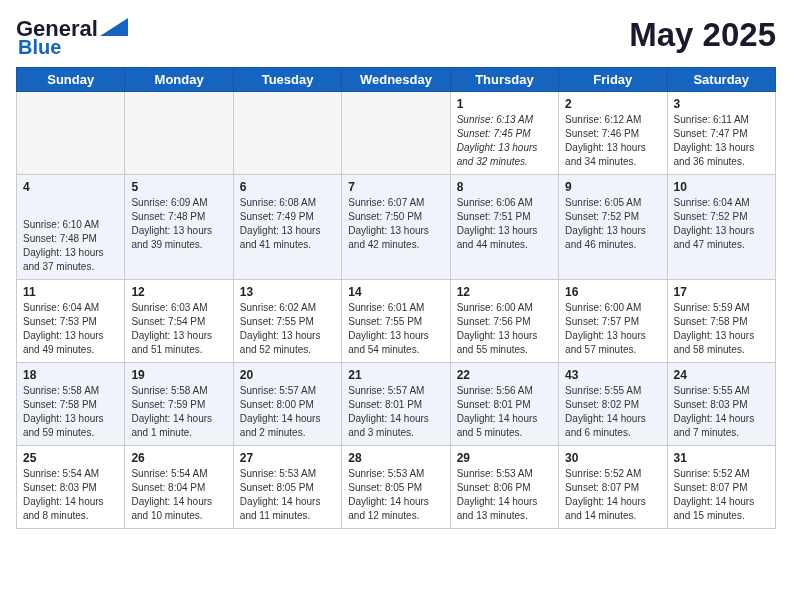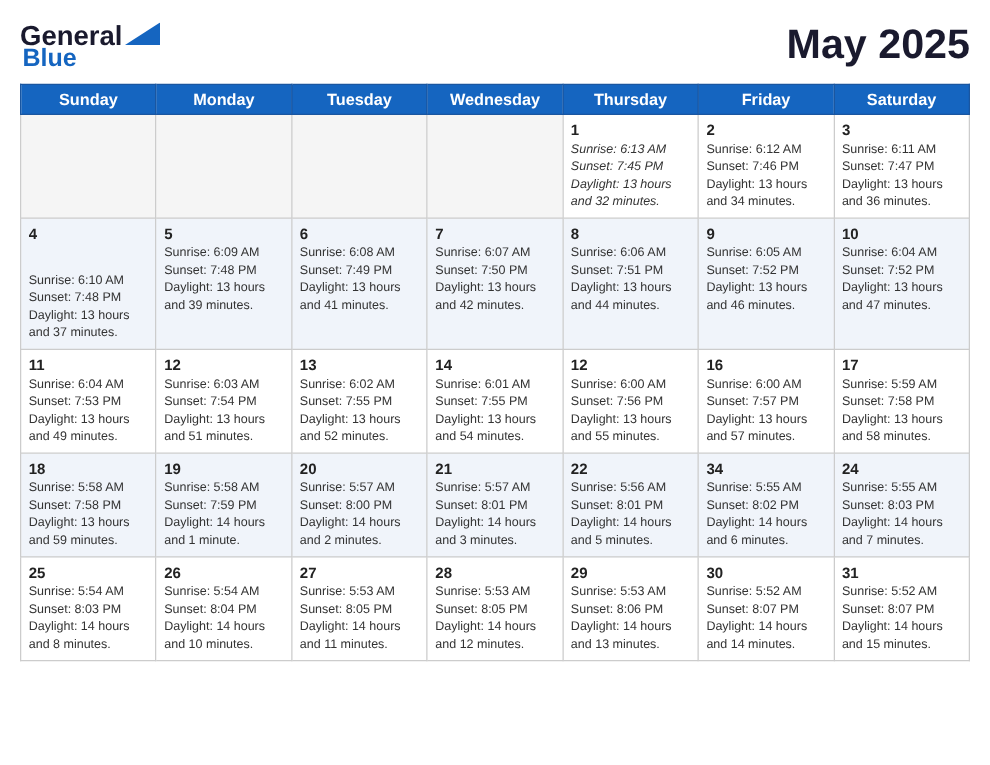--- a/index.html
+++ b/index.html
@@ -272,21 +272,21 @@
 and 3 minutes.</div>
         </td>
         <td>
           <div class="day-num">22</div>
           <div class="day-info" style="white-space: pre-line;">Sunrise: 5:56 AM
 Sunset: 8:01 PM
 Daylight: 14 hours
 and 5 minutes.</div>
         </td>
         <td>
-          <div class="day-num">34</div>
+          <div class="day-num">43</div>
           <div class="day-info" style="white-space: pre-line;">Sunrise: 5:55 AM
 Sunset: 8:02 PM
 Daylight: 14 hours
 and 6 minutes.</div>
         </td>
         <td>
           <div class="day-num">24</div>
           <div class="day-info" style="white-space: pre-line;">Sunrise: 5:55 AM
 Sunset: 8:03 PM
 Daylight: 14 hours

